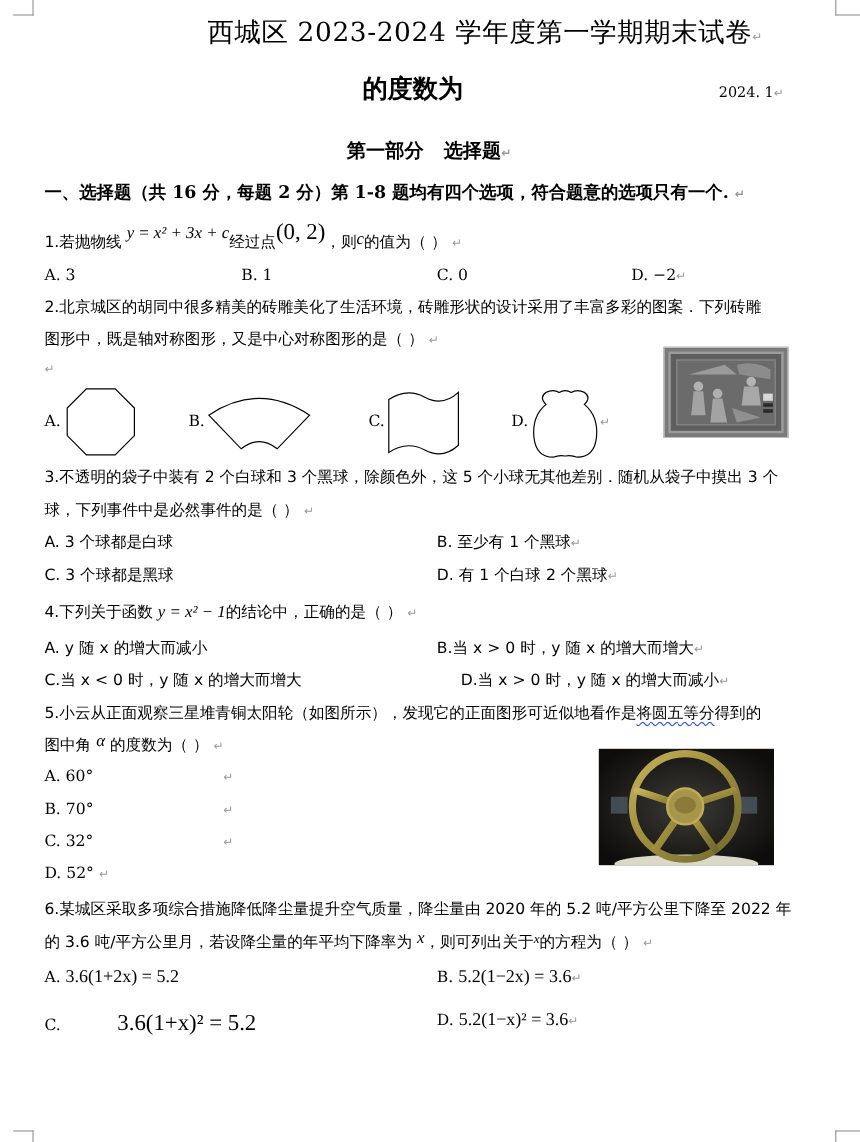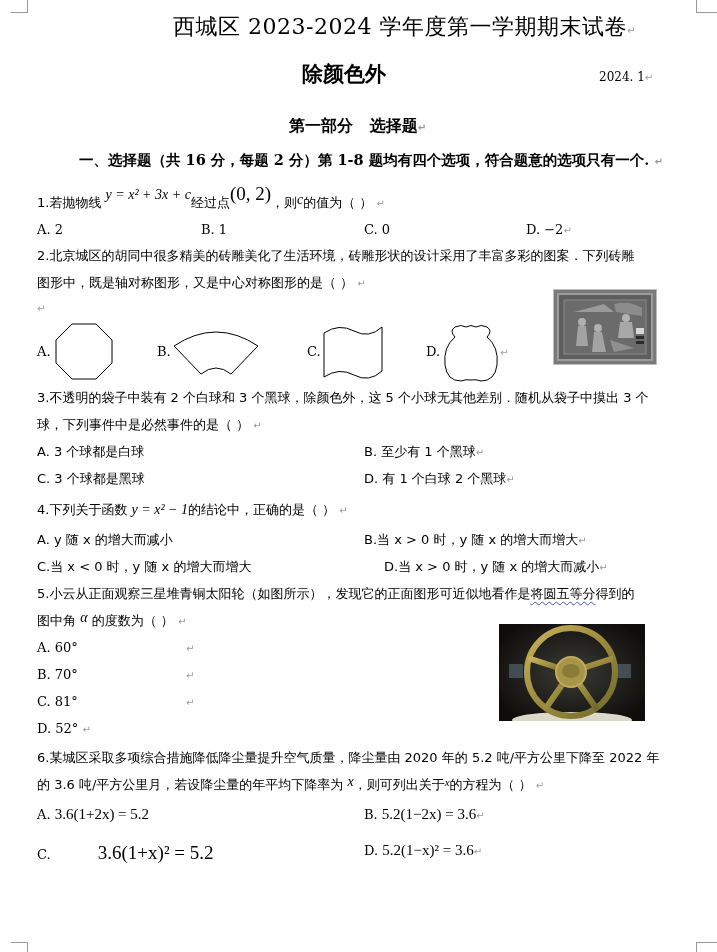--- a/index.html
+++ b/index.html
@@ -9,21 +9,21 @@
   .corner { position:absolute; width:16px; height:12px; border-color:#9a9a9a; border-style:solid; border-width:0; }
   .c-tl { left:11px; top:0; border-right-width:1px; border-bottom-width:1px; }
   .c-tr { left:696px; top:0; border-left-width:1px; border-bottom-width:1px; width:21px; }
   .c-bl { left:11px; top:942px; border-right-width:1px; border-top-width:1px; height:10px; }
   .c-br { left:696px; top:942px; border-left-width:1px; border-top-width:1px; width:21px; height:10px; }
   .ret { color:#9a9a9a; font-size:10px; font-family:"DejaVu Sans",sans-serif; }
   .title { font-size:22px; font-family:"DejaVu Serif",serif; font-weight:normal; letter-spacing:0.5px; }
   .subtitle { font-size:21px; font-weight:bold; font-family:"DejaVu Sans",sans-serif; }
   .date { font-size:12px; font-family:"DejaVu Serif",serif; }
   .part { font-size:16px; font-weight:bold; font-family:"DejaVu Sans",sans-serif; }
-  .section { font-size:14.5px; font-weight:bold; font-family:"DejaVu Serif",serif;margin-left:42px; }
+  .section { font-size:14.5px; font-weight:bold; font-family:"DejaVu Serif",serif; }
   .q { font-size:13px; font-family:"DejaVu Sans",sans-serif; }
   .opt { font-size:13px; font-family:"DejaVu Serif",serif; }
   .math { font-family:"Liberation Serif","DejaVu Serif",serif; font-style:italic; font-size:14px; }
   .math-n { font-family:"Liberation Serif","DejaVu Serif",serif; font-size:14px; }
   .big-paren { font-family:"Liberation Serif",serif; font-size:19px; }
   .squiggle { text-decoration: underline wavy #3b5bc8; text-underline-offset:3px; text-decoration-thickness:1px; }
   .shape svg { display:block; }
   .img-brick { position:absolute; left:553px; top:289px; width:104px; height:76px; background:#6d6d6d;
                border:1px solid #bdbdbd; box-sizing:border-box; overflow:hidden; }
   .img-wheel { position:absolute; left:499px; top:624px; width:146px; height:97px; background:#1c1a16; overflow:hidden; }
@@ -32,37 +32,37 @@
 <body>
 
 <div class="corner c-tl"></div>
 <div class="corner c-tr"></div>
 <div class="corner c-bl"></div>
 <div class="corner c-br"></div>
 
 <div class="abs title" style="left:137px; top:12px;margin-left:36px;">
   <span>西城区 2023-2024 学年度第一学期期末试卷</span><span class="ret">↵</span>
 </div>
-<div class="abs subtitle" style="left:302px; top:60px;">除颜色外</div>
+<div class="abs subtitle" style="left:302px; top:60px;">的度数为</div>
 <div class="abs date" style="left:599px; top:70px;">
   <span>2024. 1</span><span class="ret">↵</span>
 </div>
 <div class="abs part" style="left:289px; top:116px;">
   <span style="white-space:pre;">第一部分   选择题</span><span class="ret">↵</span>
 </div>
 
 <div class="abs section" style="left:37px; top:151px;">
   <span>一、选择题（共 16 分，每题 2 分）第 1-8 题均有四个选项，符合题意的选项只有一个.</span>&nbsp;<span class="ret">↵</span>
 </div>
 
 <div class="abs q" style="left:37px; top:190px;">
   <span>1.</span><span>若抛物线</span>
   <span class="math" style="position:relative; top:-8px;">y = x² + 3x + c</span><span>经过点</span><span class="big-paren" style="position:relative; top:-7px;">(0, 2)</span><span>，则</span><span class="math" style="position:relative; top:-3px;">c</span><span>的值为（    ）</span>&nbsp;<span class="ret">↵</span>
 </div>
-<div class="abs opt" style="left:37px; top:222px;">A. 2</div>
+<div class="abs opt" style="left:37px; top:222px;">A. 3</div>
 <div class="abs opt" style="left:201px; top:222px;">B. 1</div>
 <div class="abs opt" style="left:364px; top:222px;">C. 0</div>
 <div class="abs opt" style="left:526px; top:222px;"><span>D. −2</span><span class="ret">↵</span></div>
 
 <div class="abs q" style="left:37px; top:247px;">
   <span>2.</span><span>北京城区的胡同中很多精美的砖雕美化了生活环境，砖雕形状的设计采用了丰富多彩的图案．下列砖雕</span>
 </div>
 <div class="abs q" style="left:37px; top:274px;">
   <span>图形中，既是轴对称图形，又是中心对称图形的是（    ）</span>&nbsp;<span class="ret">↵</span>
 </div>
@@ -152,21 +152,21 @@
 </div>
 <div class="abs q" style="left:37px; top:612px;">
   <span>图中角</span>
   <span class="math" style="position:relative; top:-3px;">α</span>
   <span>的度数为（    ）</span>&nbsp;<span class="ret">↵</span>
 </div>
 <div class="abs opt" style="left:37px; top:640px;">A. 60°</div>
 <div class="abs ret" style="left:186px; top:643px;">↵</div>
 <div class="abs opt" style="left:37px; top:667px;">B. 70°</div>
 <div class="abs ret" style="left:186px; top:670px;">↵</div>
-<div class="abs opt" style="left:37px; top:694px;">C. 81°</div>
+<div class="abs opt" style="left:37px; top:694px;">C. 32°</div>
 <div class="abs ret" style="left:186px; top:697px;">↵</div>
 <div class="abs opt" style="left:37px; top:721px;"><span>D. 52°</span>&nbsp;<span class="ret">↵</span></div>
 
 <div class="img-wheel">
   <svg width="146" height="97" viewBox="0 0 146 97">
     <defs>
       <radialGradient id="bg" cx="50%" cy="50%" r="60%">
         <stop offset="0%" stop-color="#3a3a36"></stop>
         <stop offset="100%" stop-color="#0e0d0b"></stop>
       </radialGradient>

